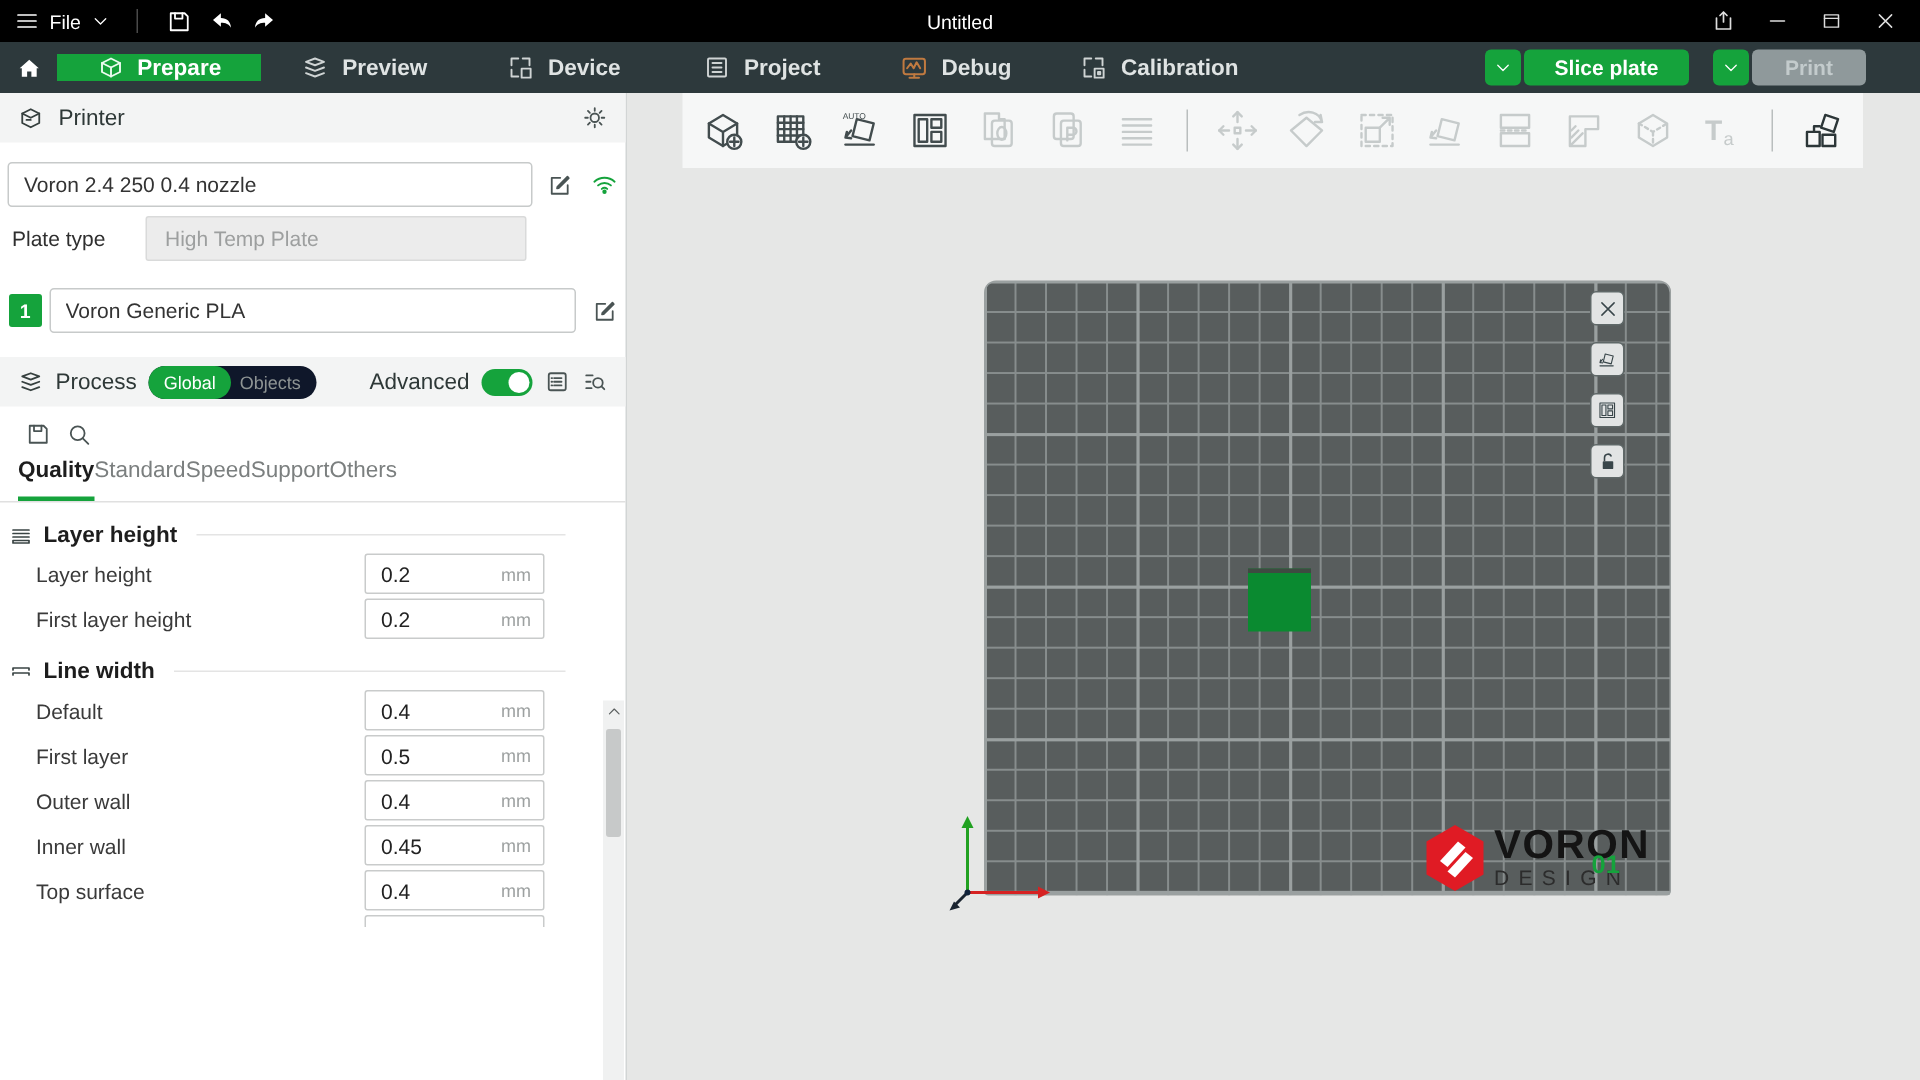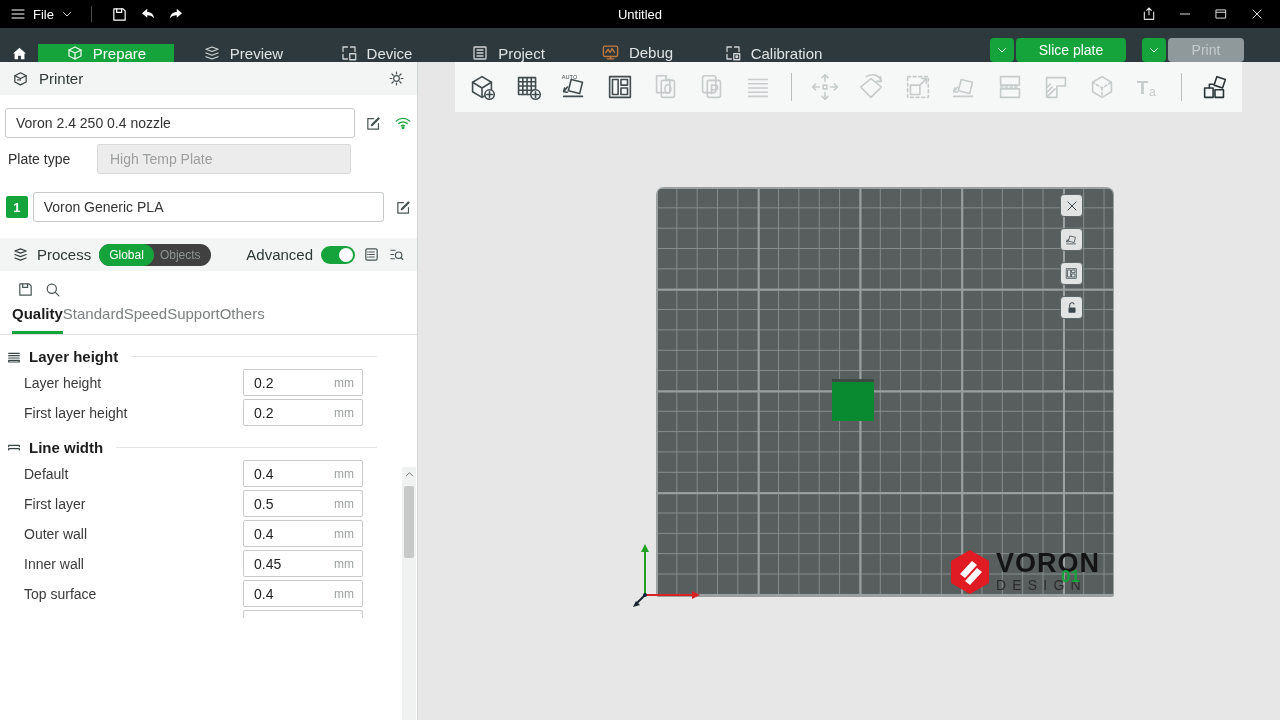--- a/index.html
+++ b/index.html
@@ -13,21 +13,21 @@
   .tb-left { display:flex; align-items:center; gap:8px; padding-left:10px; }
   .menu-btn { display:flex; align-items:center; gap:7px; cursor:pointer; }
   .menu-btn span.lbl { font-size:13px; }
   .tb-divider { width:1px; height:16px; background:#4a4a4a; margin:0 10px; }
   .tb-icon { width:20px; height:20px; display:flex; align-items:center; justify-content:center; color:#fff; cursor:pointer; }
   .tb-title { position:absolute; left:0; right:0; text-align:center; font-size:13px; color:#fff; pointer-events:none; }
   .tb-right { margin-left:auto; display:flex; align-items:center; gap:6px; padding-right:8px; }
   .winctl { width:30px; height:22px; display:flex; align-items:center; justify-content:center; color:#ddd; cursor:pointer; }
 
   
-  .tabbar { height:34px; background:#2d393c; display:flex; align-items:flex-end; }
+  .tabbar { height:34px; background:#2d393c; display:flex; align-items:center;font-weight:bold; }
   .home-tile { width:38px; display:flex; align-items:center; justify-content:center; color:#fff; cursor:pointer; }
   .tab { display:flex; align-items:center; justify-content:center; gap:9px; color:#dfe3e3; font-size:15px; cursor:pointer; }
   .tab .ticon { color:#cfd4d4; }
   .tab.active { background:var(--green); color:#fff; }
   .tab.active .ticon { color:#eafbef; }
   .tab.debug .ticon { color:var(--debug); }
   .t-prepare{width:136px;} .t-preview{width:138px;} .t-device{width:128px;}
   .t-project{width:136px;} .t-calibration{width:150px;} .t-debug{width:122px;}
   .tab-actions { margin-left:auto; display:flex; align-items:center; gap:2px; padding-right:36px; }
   .drop-btn { width:24px; height:24px; border-radius:4px; background:var(--green); color:#fff;
@@ -61,21 +61,21 @@
     display:flex; align-items:center; padding:0 12px; font-size:14px; color:#9d9f9f; cursor:default; }
 
   .filament-header { margin-top:16px; }
   .filament-row { display:flex; align-items:center; margin:18px 5px 0 6px; }
   .slot-badge { width:22px; height:22px; background:var(--green); color:#fff; font-size:13px; font-weight:bold;
     display:flex; align-items:center; justify-content:center; border-radius:2px; margin-right:5px; }
   .filament-field { width:357px; }
   .filament-row .icon-btn { margin-left:11px; }
 
   .process-header { margin-top:16px; gap:8px; }
-  .pill { display:flex; align-items:center; background:#404040; border-radius:11px; height:22px; }
+  .pill { display:flex; align-items:center; background:#0f172a; border-radius:11px; height:22px; }
   .pill .seg { font-size:12px; padding:0 10px; height:22px; display:flex; align-items:center; border-radius:11px; cursor:pointer; }
   .pill .seg.on { background:var(--green); color:#fff; }
   .pill .seg.off { color:#8e9494; padding-left:6px; }
   .adv-label { font-size:15px; color:#2e3837; margin-left:auto; }
   .switch { width:34px; height:18px; border-radius:9px; background:var(--green); position:relative; cursor:pointer; }
   .switch .knob { position:absolute; top:2px; right:2px; width:14px; height:14px; border-radius:50%; background:#fff; }
 
   .proc-preset-row { margin:10px 5px 0 5px; }
   .proc-field { width:330px; }
   .proc-preset-row .side-icons { gap:10px; margin-left:12px; }

